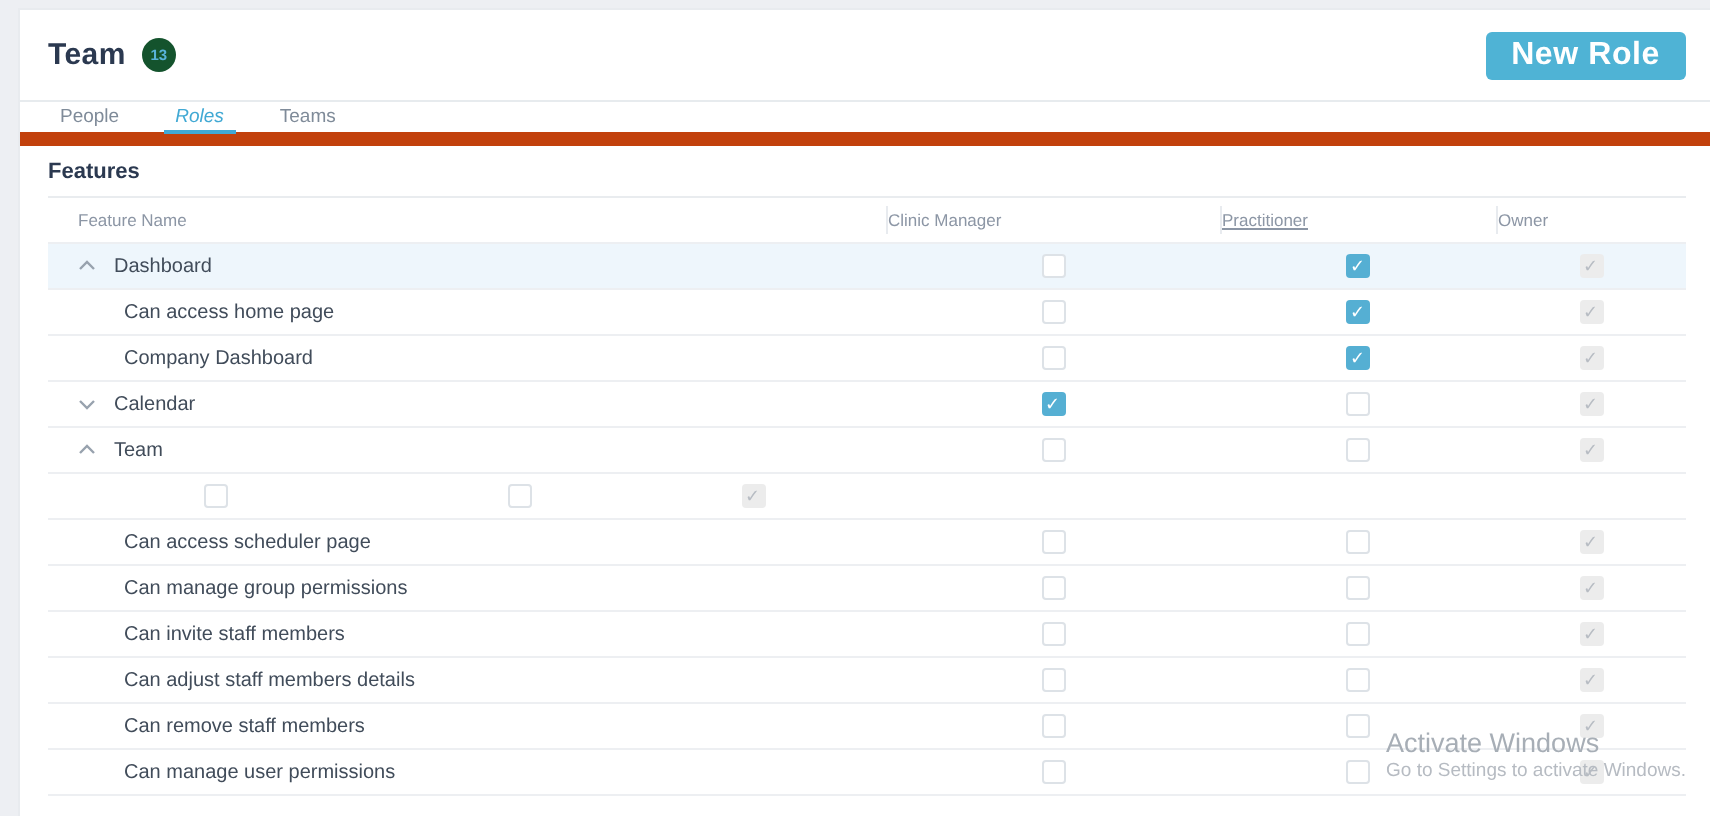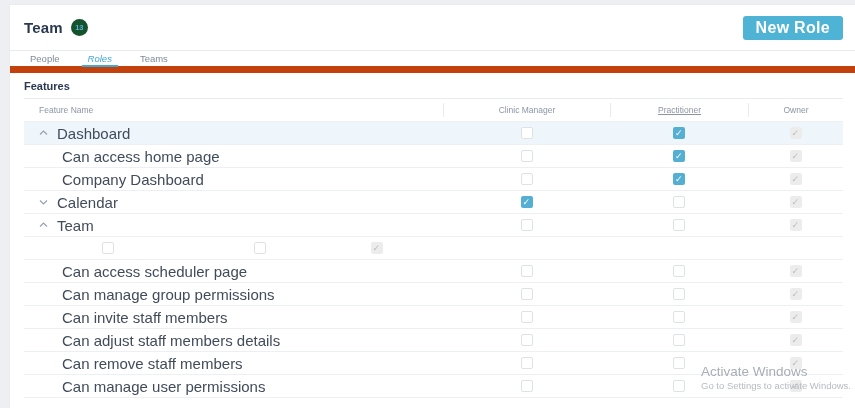--- a/index.html
+++ b/index.html
@@ -59,53 +59,53 @@
   .features-title {
     font-size: 11px; font-weight: bold; color: #2b3950;
     margin: 7px 0 6px 14px;
   }
   
   .table { margin: 0 12px 10px 14px; border-top: 1px solid #e9ecef; border-bottom: 1px solid #edeff2; }
   .thead { display: flex; align-items: center; height: 22px; }
   .th { font-size: 8.5px; color: #8c96a5; }
   .th-feature { flex: 1; padding-left: 15px; }
   .th-role {
-    height: 14px; line-height: 14px; text-align: center;
+    height: 14px; line-height: 14px; 
     border-left: 1px solid #e8ebef;
   }
   .w-cm { width: 167px; } .w-pr { width: 138px; text-decoration: underline; } .w-ow { width: 95px; }
   .row {
     display: flex; align-items: center; height: 23px;
     border-top: 1px solid #edeff2;
   }
   .row.highlight { background: #eef6fc; }
   .cell-feature {
     flex: 1; display: flex; align-items: center;
-    padding-left: 15px; font-size: 15px; color: #414c5a;
+    padding-left: 15px; font-size: 10px; color: #414c5a;
   }
   .cell-feature .chevron { margin-right: 9px; display: inline-flex; cursor: pointer; }
   .cell-feature.child .label { margin-left: 23px; }
   .cell-role { display: flex; justify-content: center; align-items: center; }
   .checkbox {
     width: 12px; height: 12px; border-radius: 2px;
     position: relative; display: inline-block; cursor: pointer;
   }
   .checkbox.unchecked { background: #fff; border: 1px solid #dde2e7; }
   .checkbox.checked { background: #55afd3; }
   .checkbox.checked::after {
     content: "\2713"; color: #ffffff; font-size: 9px;
     position: absolute; left: 2px; top: 0; line-height: 12px;
   }
   .checkbox.disabled { background: #ececec; cursor: default; }
   .checkbox.disabled::after {
     content: "\2713"; color: #b7bcc3; font-size: 9px;
     position: absolute; left: 2px; top: 0; line-height: 12px;
   }
   
-  .watermark { position: absolute; right: 4px; top: 364px; z-index: 5; pointer-events: none; }
+  .watermark { position: absolute; right: 12px; top: 364px; z-index: 5; pointer-events: none; }
   .wm1 { font-size: 13.5px; color: #a7aeb6; }
   .wm2 { font-size: 9.5px; color: #b6bbc2; margin-top: 1px; }
 </style>
 </head>
 <body>
 
 <div class="card">
 
   <div class="hdr">
     <span class="title">Team</span>

